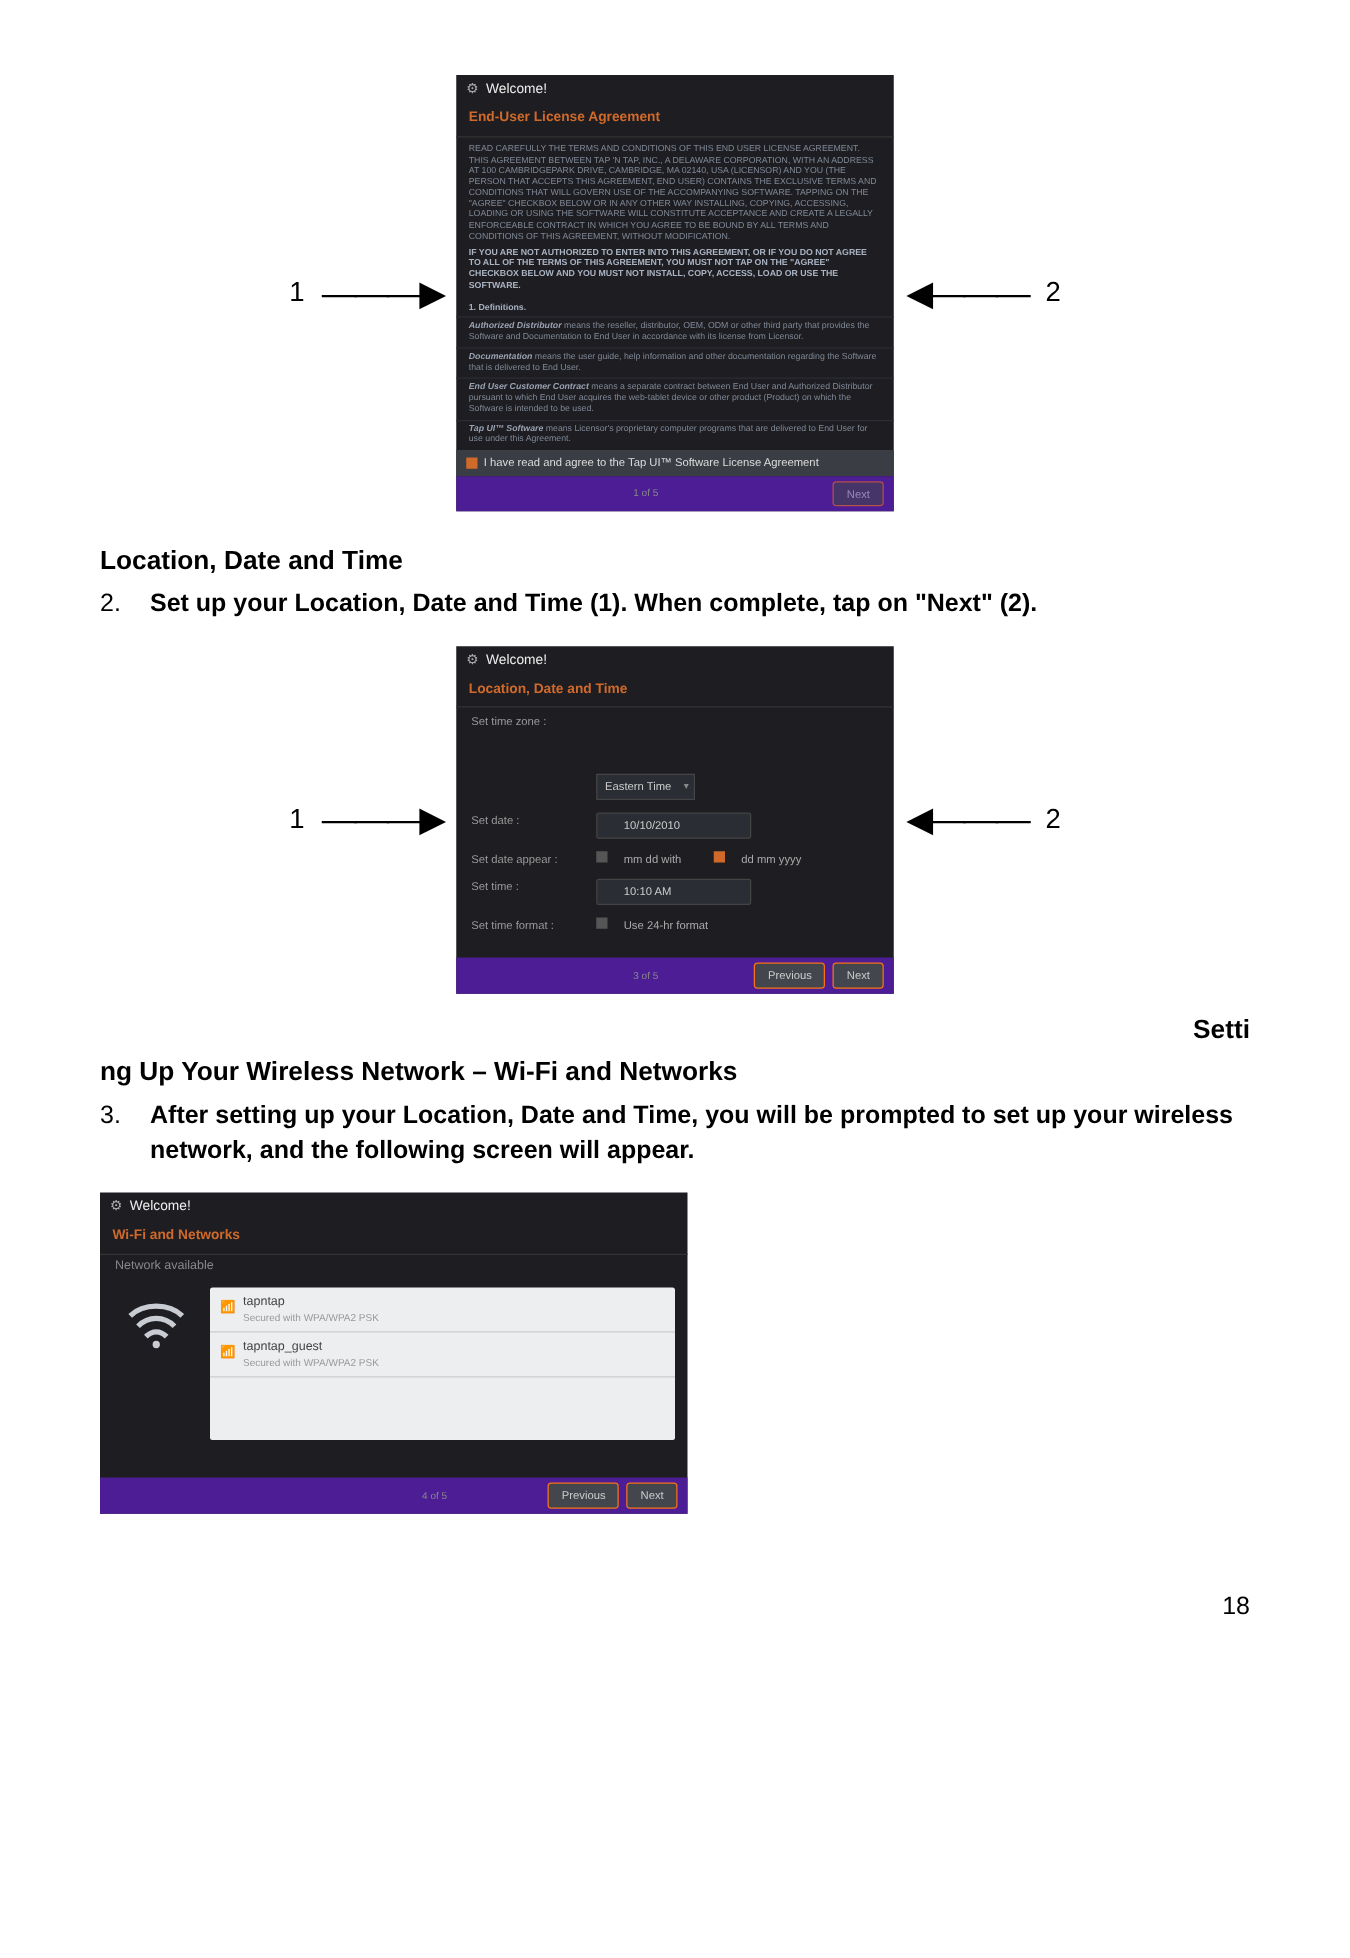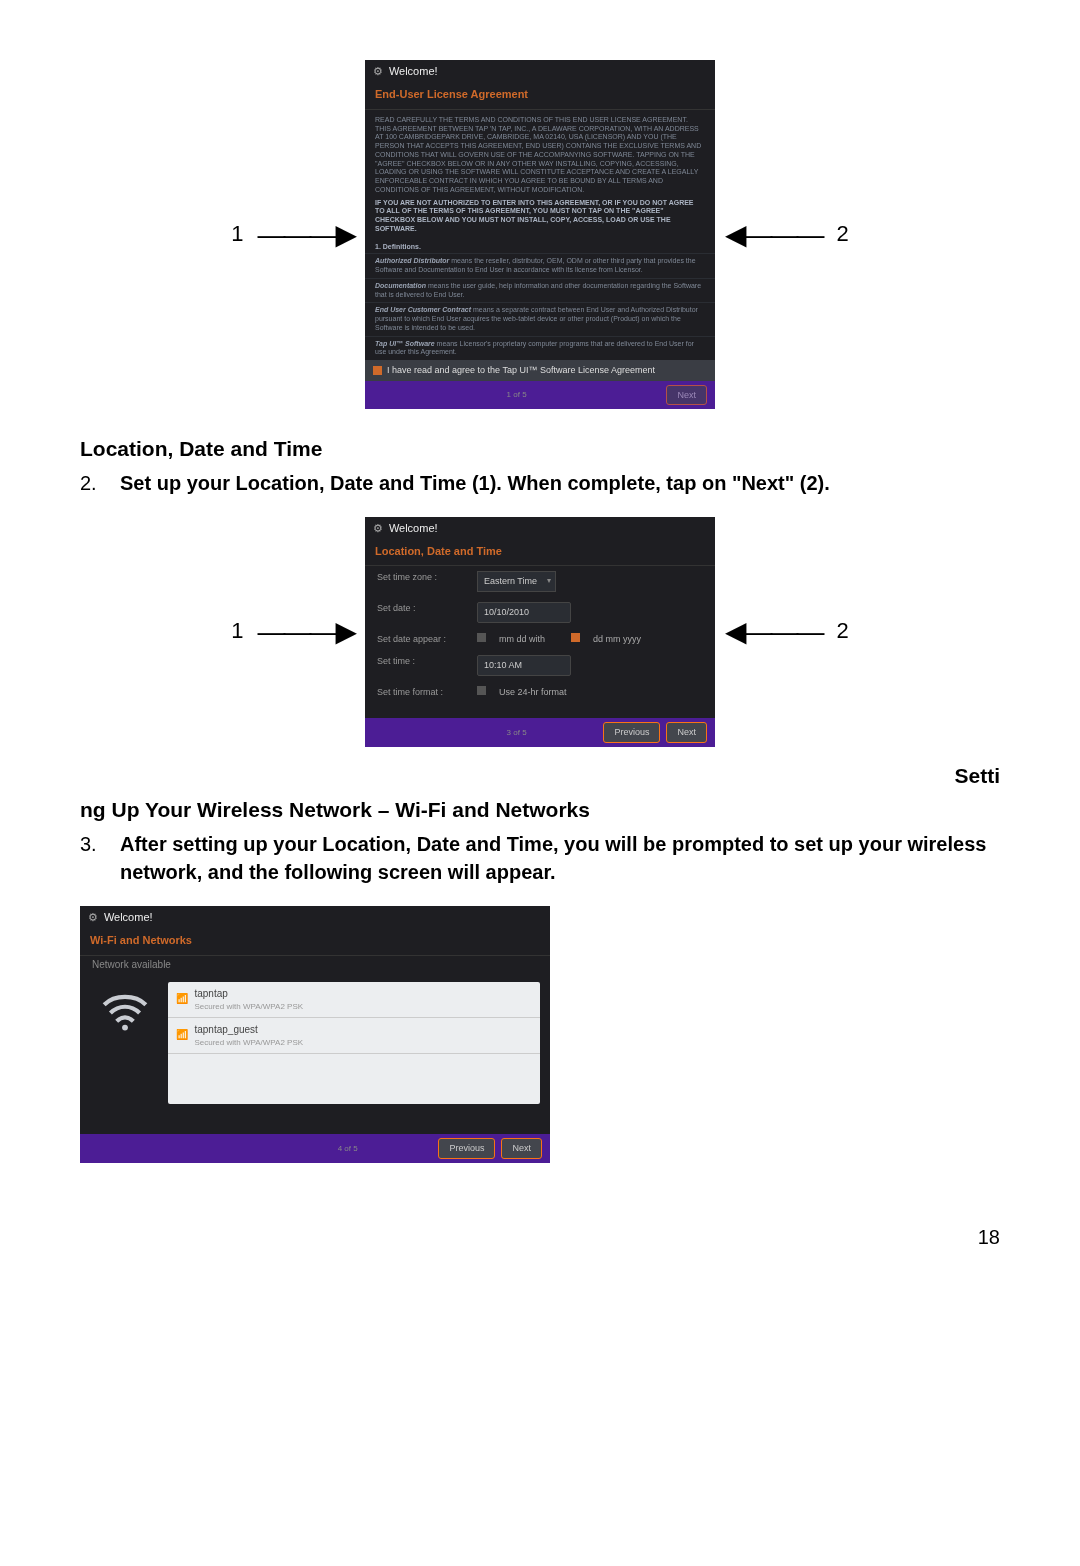--- a/index.html
+++ b/index.html
@@ -113,26 +113,26 @@
     border-radius: 3px;
     font-size: 9px;
     border: 1px solid #f97316;
   }
   .device-screen .btn.dim { opacity: .6; }
 
   
   .form-row { display:flex; padding:5px 12px; gap:10px;}
   .form-label { color:#999; font-size:9px; width:90px;}
   .form-input {
-    background:#2a2d33; color:#ccc; font-size:9px; padding:3px 6px; border:1px solid #444;
+    background:#2a2d33; color:#ccc; font-size:9px; padding:3px 21px; border:1px solid #444;
     min-width:80px; display:inline-block; border-radius:2px;
   }
   .dropdown {
     background:#2a2d33; color:#ccc; font-size:9px; padding:3px 18px 3px 6px; border:1px solid #444;
-    border-radius:0; position:relative; display:inline-block;
+    border-radius:0; position:relative; display:inline-block;margin-top:48px;
   }
   .dropdown::after { content:"▾"; position:absolute; right:4px; color:#888; font-size:8px;}
   .chkbox { width:9px; height:9px; background:#555; display:inline-block; vertical-align:middle; margin-right:3px;}
   .chkbox.on { background:#d06a2a; }
   .opt { color:#aaa; font-size:9px; }
 
   
   .wifi-screen { width:470px; }
   .wifi-screen .sub { color:#888; font-size:10px; padding:2px 12px 6px 12px;}
   .wifi-body { display:flex; padding:4px 10px 30px 10px; gap:8px; min-height:90px; }

